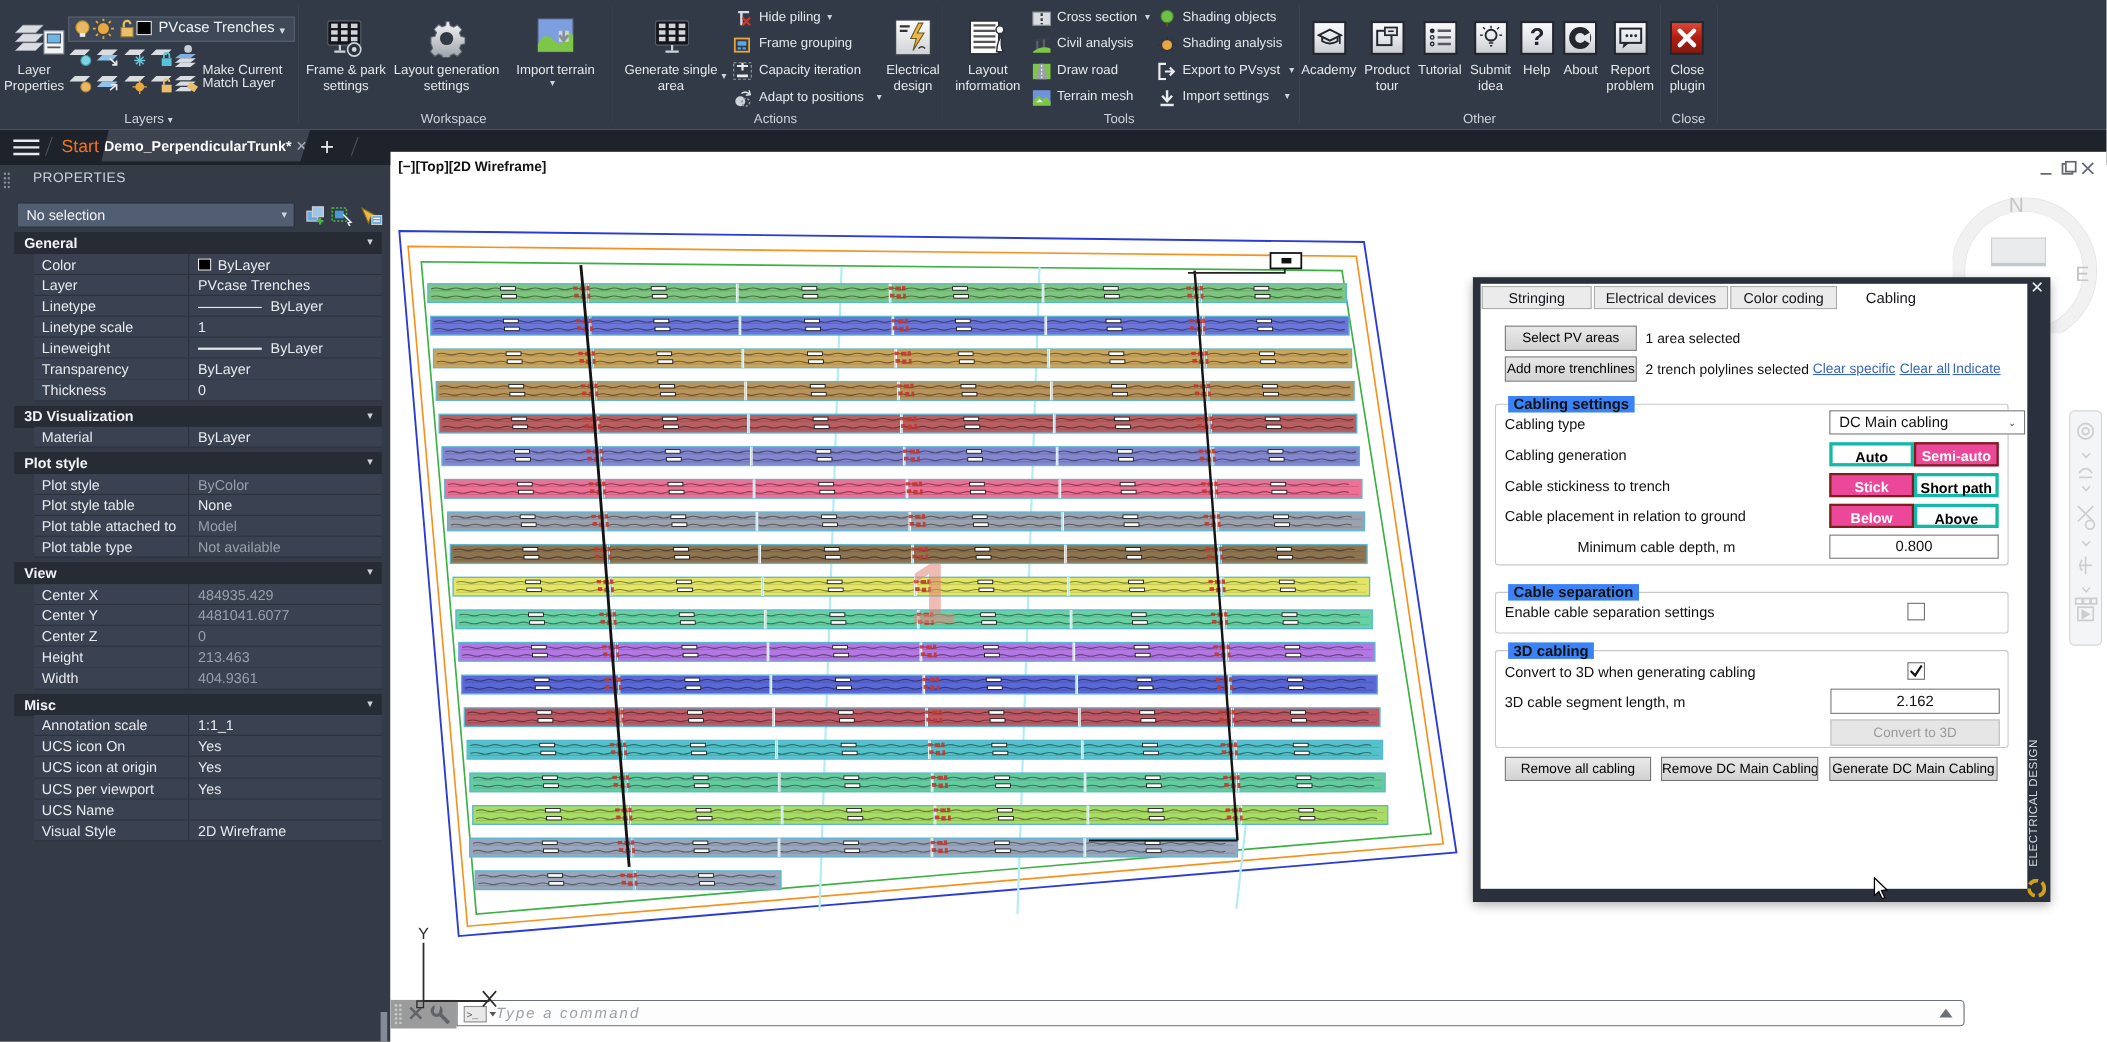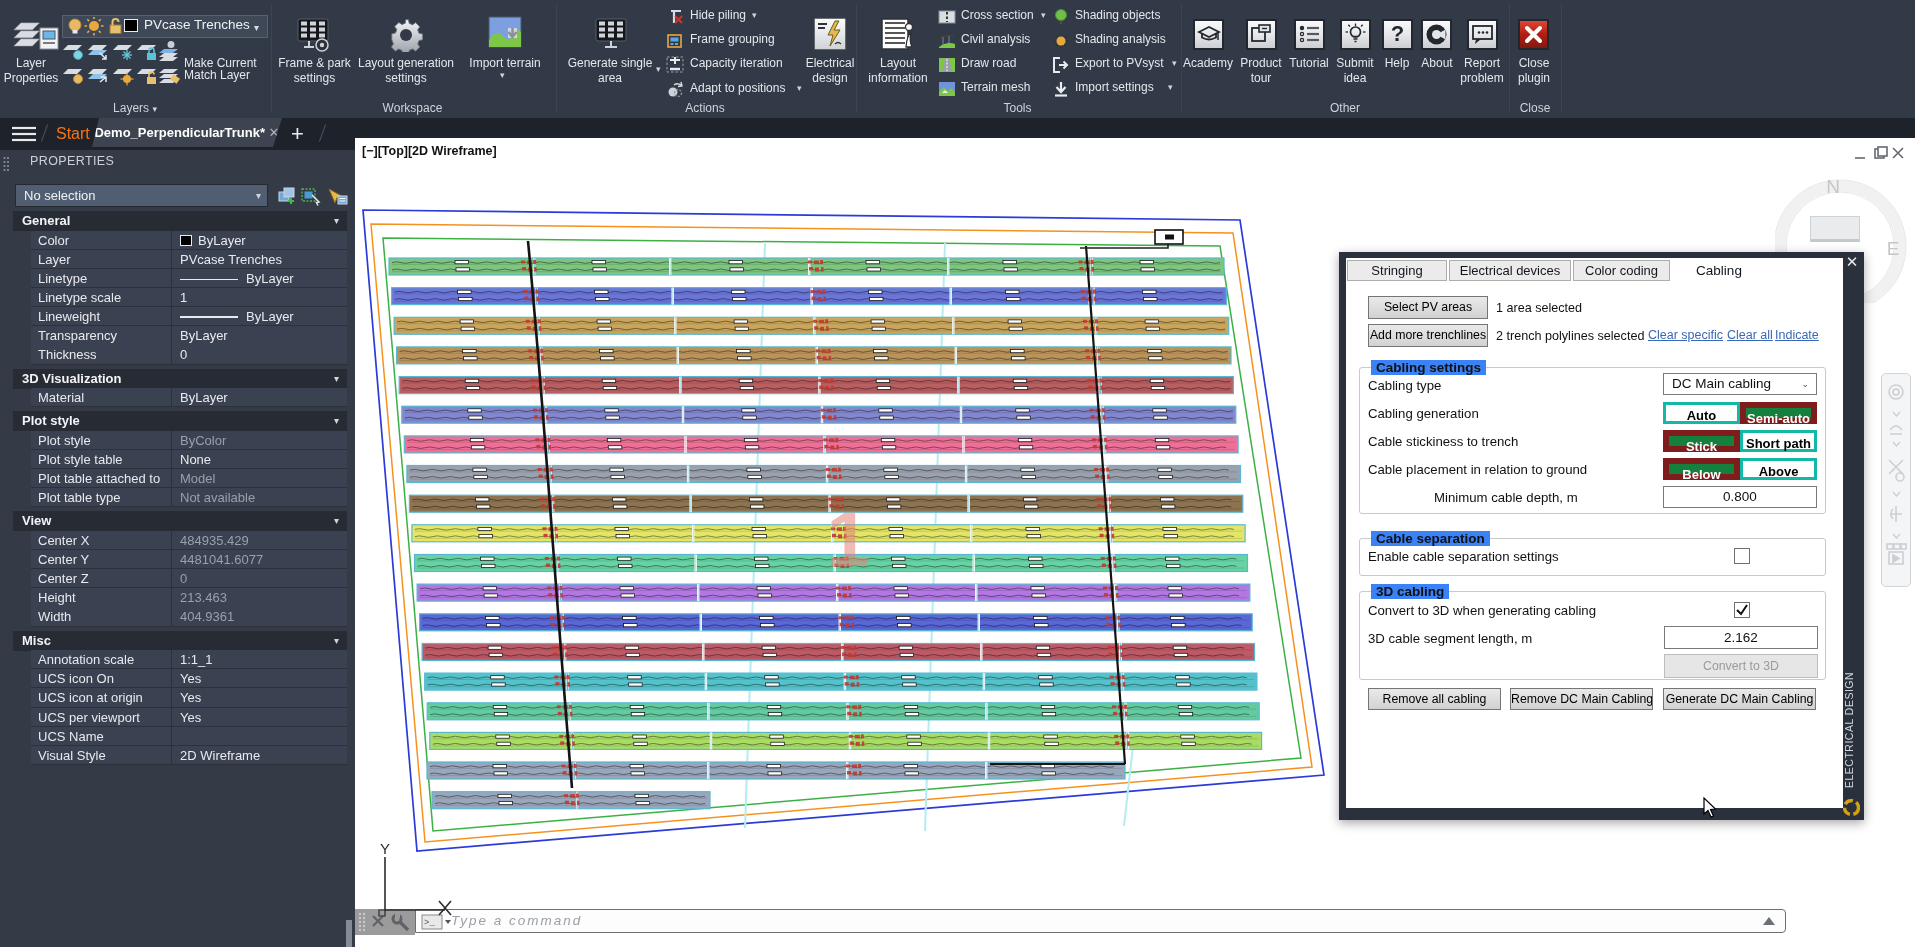--- a/index.html
+++ b/index.html
@@ -48,21 +48,21 @@
 #dlgc{position:absolute;left:7px;top:6px;width:497px;height:550px;background:#fff}
 .dtab{position:absolute;top:8px;height:21px;background:#ebebeb;border:1px solid #adadad;color:#15151f;
  font-size:13px;text-align:center;line-height:19px}
 .dtab.active{background:#fff;border-color:#fff;font-size:13.5px}
 .dbtn{position:absolute;background:linear-gradient(#e9e9e9,#d2d2d2);border:1px solid #757575;color:#000;font-size:12.3px;text-align:center;white-space:nowrap;overflow:hidden}
 .dlabel{position:absolute;font-size:13.2px;color:#111;white-space:nowrap}
 .dlink{position:absolute;font-size:12.5px;color:#3a68b8;text-decoration:underline;white-space:nowrap}
 .dgroup{position:absolute;border:1px solid #c9c9c9;border-radius:3px}
 .dgtitle{position:absolute;font-size:13.5px;font-weight:bold;color:#111;background:#3b82f6;padding:0 5px;white-space:nowrap}
 .seg{position:absolute;width:77px;height:22px;font-size:13px;font-weight:bold;text-align:center;line-height:21px}
-.seg.blue{background:#15803d;color:#fff;border:6px solid #7f1d1d}
+.seg.blue{background:#ec4899;color:#fff;border:2px solid #7f1d1d}
 .seg.white{background:#fff;color:#000;border:3px solid #14b8a6}
 .dinput{position:absolute;background:#fff;border:1px solid #7a7a7a;font-size:13.5px;text-align:center;color:#111}
 .dcheck{position:absolute;width:16px;height:16px;background:#fff;border:1px solid #707070}
 #dlgx{position:absolute;left:1845px;top:255px;width:14px;height:14px;color:#e8eaee;font-size:15px;line-height:14px;text-align:center}
 #eltxt{position:absolute;left:1843px;top:686px;width:21px;height:102px;color:#d4d8de;font-size:10.5px;letter-spacing:.5px;
  writing-mode:vertical-rl;transform:rotate(180deg);text-align:left;white-space:nowrap}
 </style></head><body>
 <div id="page">
 <div id="ribbon"><div class="rsep" style="left:271px"></div><div class="rsep" style="left:556px"></div><div class="rsep" style="left:856px"></div><div class="rsep" style="left:1181px"></div><div class="rsep" style="left:1509px"></div><div class="rsep" style="left:1561px"></div><svg class="abs" style="left:12px;top:14px" width="48" height="36">
         <g transform="translate(2,2) scale(1.15)">
@@ -1449,21 +1449,21 @@
     <div class="dbtn" style="left:1368px;top:296px;width:120px;height:23px;line-height:21px">Select PV areas</div>
     <div class="dlabel" style="left:1496px;top:301px;font-size:12.6px">1 area selected</div>
     <div class="dbtn" style="left:1368px;top:324px;width:120px;height:23px;line-height:21px">Add more trenchlines</div>
     <div class="dlabel" style="left:1496px;top:329px;font-size:12.6px">2 trench polylines selected</div>
     <div class="dlink" style="left:1648px;top:328px">Clear specific</div>
     <div class="dlink" style="left:1727px;top:328px">Clear all</div>
     <div class="dlink" style="left:1775px;top:328px">Indicate</div>
     <div class="dgroup" style="left:1359px;top:367px;width:467px;height:147px"></div>
     <div class="dgtitle" style="left:1371px;top:360px">Cabling settings</div>
     <div class="dlabel" style="left:1368px;top:378px">Cabling type</div>
-    <div class="dinput" style="left:1663px;top:373px;width:154px;height:22px;text-align:left;padding-left:8px;line-height:20px">DC Main cabling<span style="position:absolute;right:7px;top:0;color:#555;font-size:9px">⌄</span></div>
+    <div class="dinput" style="left:1663px;top:373px;width:178px;height:22px;text-align:left;padding-left:8px;line-height:20px">DC Main cabling<span style="position:absolute;right:7px;top:0;color:#555;font-size:9px">⌄</span></div>
     <div class="dlabel" style="left:1368px;top:406px">Cabling generation</div>
     <div class="seg white" style="left:1663px;top:402px">Auto</div>
     <div class="seg blue" style="left:1740px;top:402px">Semi-auto</div>
     <div class="dlabel" style="left:1368px;top:434px">Cable stickiness to trench</div>
     <div class="seg blue" style="left:1663px;top:430px">Stick</div>
     <div class="seg white" style="left:1740px;top:430px">Short path</div>
     <div class="dlabel" style="left:1368px;top:462px">Cable placement in relation to ground</div>
     <div class="seg blue" style="left:1663px;top:458px">Below</div>
     <div class="seg white" style="left:1740px;top:458px">Above</div>
     <div class="dlabel" style="left:1434px;top:490px">Minimum cable depth, m</div>

